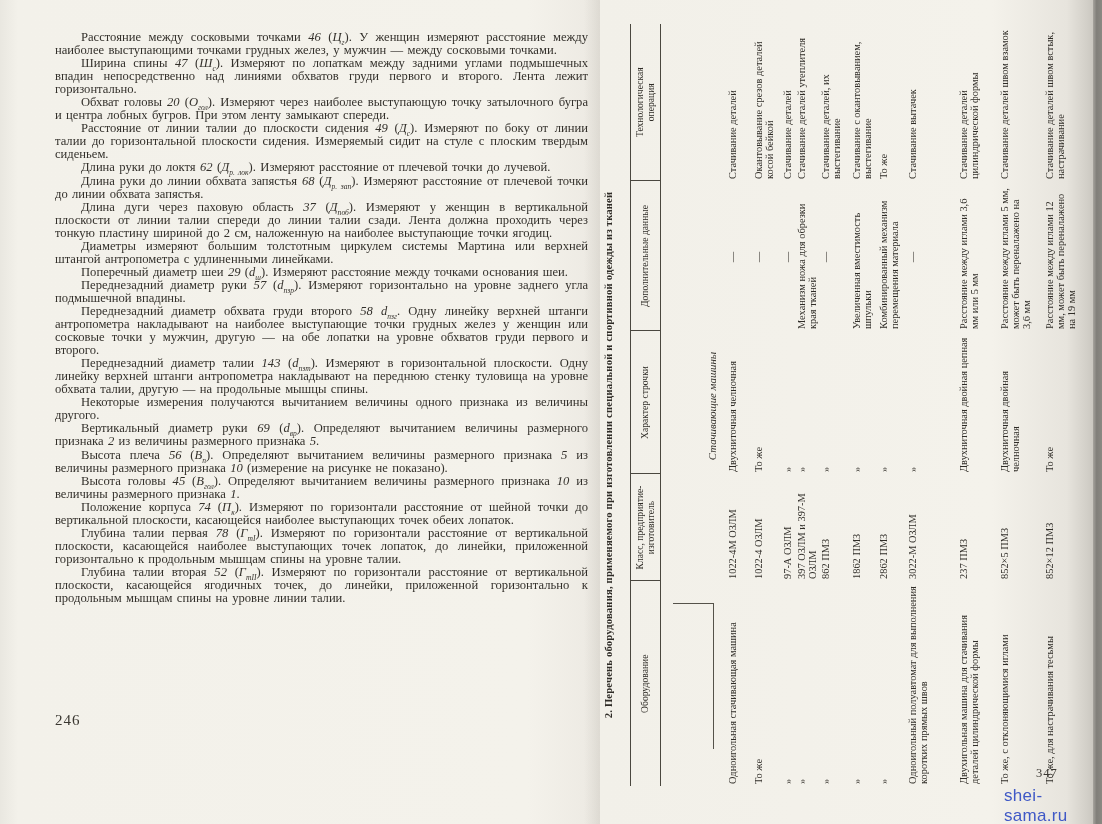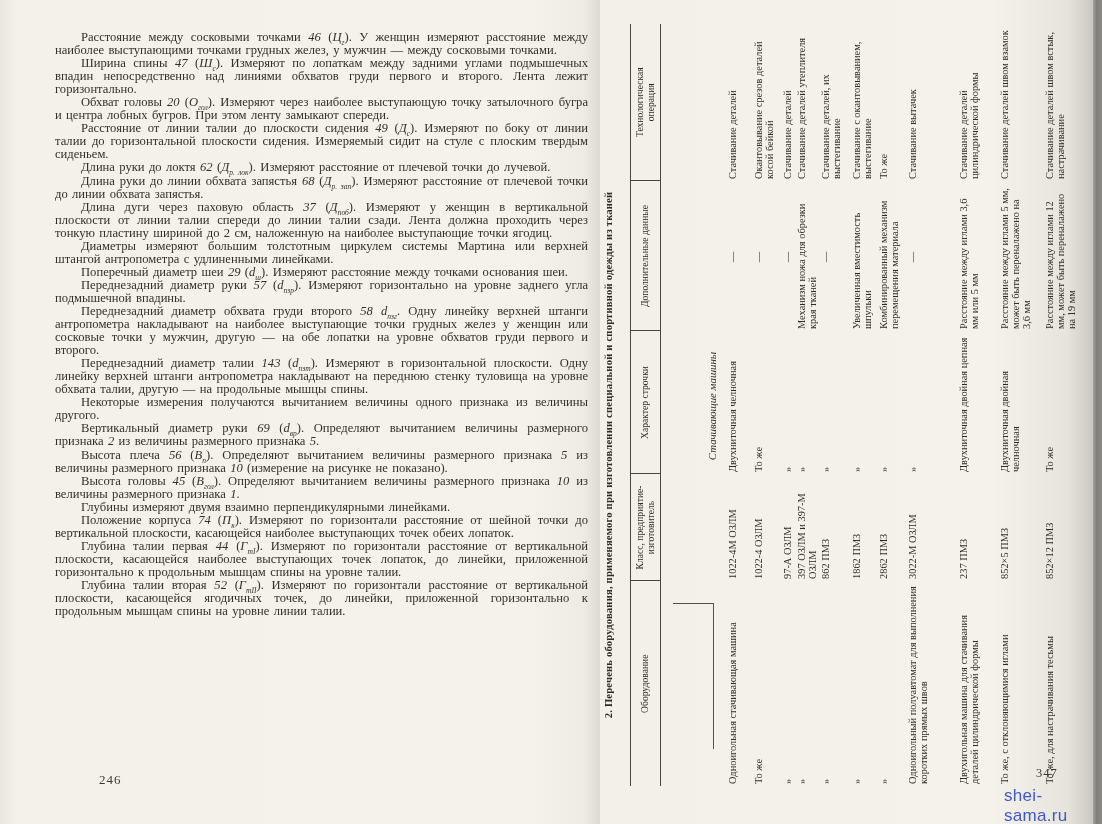--- a/index.html
+++ b/index.html
@@ -7,21 +7,21 @@
   .spread{position:absolute;left:0;top:0;width:1102px;height:824px;
     background:linear-gradient(180deg,#eeece5 0%,#f3f1ea 6%,#f3f1ea 94%,#e9e7e0 100%);}
   
   .page-left{position:absolute;left:0;top:0;width:600px;height:824px;
     background:linear-gradient(90deg,#e9e7e0 0%,#f3f1ea 3%,#f4f2eb 88%,#ece9e2 100%);}
   .body-text{position:absolute;left:55px;top:31px;width:533px;color:#33302b;
     font-size:12.6px;line-height:13.05px;text-align:justify;word-spacing:1.2px;}
   .body-text p{margin:0;text-indent:26px;}
   .body-text i{}
   .body-text sub{font-size:0.6em;font-style:italic;line-height:0;}
-  .pageno-left{position:absolute;left:55px;top:772px;font-size:13px;color:#3a3731;letter-spacing:1px;margin-left:44px;}
+  .pageno-left{position:absolute;left:55px;top:712px;font-size:15px;color:#3a3731;letter-spacing:1px;}
   
   .gutter{position:absolute;left:584px;top:0;width:52px;height:824px;pointer-events:none;
     background:linear-gradient(90deg,rgba(70,62,50,0) 0%,rgba(70,62,50,0.10) 35%,rgba(70,62,50,0.16) 50%,rgba(70,62,50,0.07) 70%,rgba(70,62,50,0) 100%);}
   
   .page-right{position:absolute;left:600px;top:0;width:502px;height:824px;
     background:linear-gradient(90deg,#f2f0e9 0%,#f4f2eb 78%,#e7e4dd 93%,#d2cfc8 97%,#bfbcb5 100%);}
   .right-edge{position:absolute;left:1093px;top:0;width:9px;height:824px;
     background:linear-gradient(90deg,#a7a49e 0%,#817f7a 40%,#8b8983 100%);}
   .pageno-right{position:absolute;left:1036px;top:766px;font-size:12.5px;color:#3a3731;letter-spacing:1px;}
   .watermark{position:absolute;left:1004px;top:786px;font-family:"Liberation Sans","DejaVu Sans",sans-serif;
@@ -72,23 +72,22 @@
         <p>Длина дуги через паховую область <i>37</i> (<i>Д</i><sub>поб</sub>). Измеряют у женщин в вертикальной плоскости от линии талии спереди до линии талии сзади. Лента должна проходить через тонкую пластину шириной до 2 см, наложенную на наиболее выступающие точки ягодиц.</p>
         <p>Диаметры измеряют большим толстотным циркулем системы Мартина или верхней штангой антропометра с удлиненными линейками.</p>
         <p>Поперечный диаметр шеи <i>29</i> (<i>d</i><sub>ш</sub>). Измеряют расстояние между точками основания шеи.</p>
         <p>Переднезадний диаметр руки <i>57</i> (<i>d</i><sub>пзр</sub>). Измеряют горизонтально на уровне заднего угла подмышечной впадины.</p>
         <p>Переднезадний диаметр обхвата груди второго <i>58</i> <i>d</i><sub>пзг</sub>. Одну линейку верхней штанги антропометра накладывают на наиболее выступающие точки грудных желез у женщин или сосковые точки у мужчин, другую — на обе лопатки на уровне обхватов груди первого и второго.</p>
         <p>Переднезадний диаметр талии <i>143</i> (<i>d</i><sub>пзт</sub>). Измеряют в горизонтальной плоскости. Одну линейку верхней штанги антропометра накладывают на переднюю стенку туловища на уровне обхвата талии, другую — на продольные мышцы спины.</p>
         <p>Некоторые измерения получаются вычитанием величины одного признака из величины другого.</p>
         <p>Вертикальный диаметр руки <i>69</i> (<i>d</i><sub>вр</sub>). Определяют вычитанием величины размерного признака <i>2</i> из величины размерного признака <i>5</i>.</p>
         <p>Высота плеча <i>56</i> (<i>В</i><sub>п</sub>). Определяют вычитанием величины размерного признака <i>5</i> из величины размерного признака <i>10</i> (измерение на рисунке не показано).</p>
         <p>Высота головы <i>45</i> (<i>В</i><sub>гол</sub>). Определяют вычитанием величины размерного признака <i>10</i> из величины размерного признака <i>1</i>.</p>
-        <p>Глубины измеряют двумя взаимно перпендикулярными линейками.</p>
         <p>Положение корпуса <i>74</i> (<i>П</i><sub>к</sub>). Измеряют по горизонтали расстояние от шейной точки до вертикальной плоскости, касающейся наиболее выступающих точек обеих лопаток.</p>
-        <p>Глубина талии первая <i>44</i> (<i>Г</i><sub>тI</sub>). Измеряют по горизонтали расстояние от вертикальной плоскости, касающейся наиболее выступающих точек лопаток, до линейки, приложенной горизонтально к продольным мышцам спины на уровне талии.</p>
+        <p>Глубина талии первая <i>78</i> (<i>Г</i><sub>тI</sub>). Измеряют по горизонтали расстояние от вертикальной плоскости, касающейся наиболее выступающих точек лопаток, до линейки, приложенной горизонтально к продольным мышцам спины на уровне талии.</p>
         <p>Глубина талии вторая <i>52</i> (<i>Г</i><sub>тII</sub>). Измеряют по горизонтали расстояние от вертикальной плоскости, касающейся ягодичных точек, до линейки, приложенной горизонтально к продольным мышцам спины на уровне линии талии.</p>
       </div>
     <div class="pageno-left">246</div>
   </div>
 
   <div class="gutter"></div>
 
   <div class="page-right"></div>
 
   <div class="rot-wrap">

